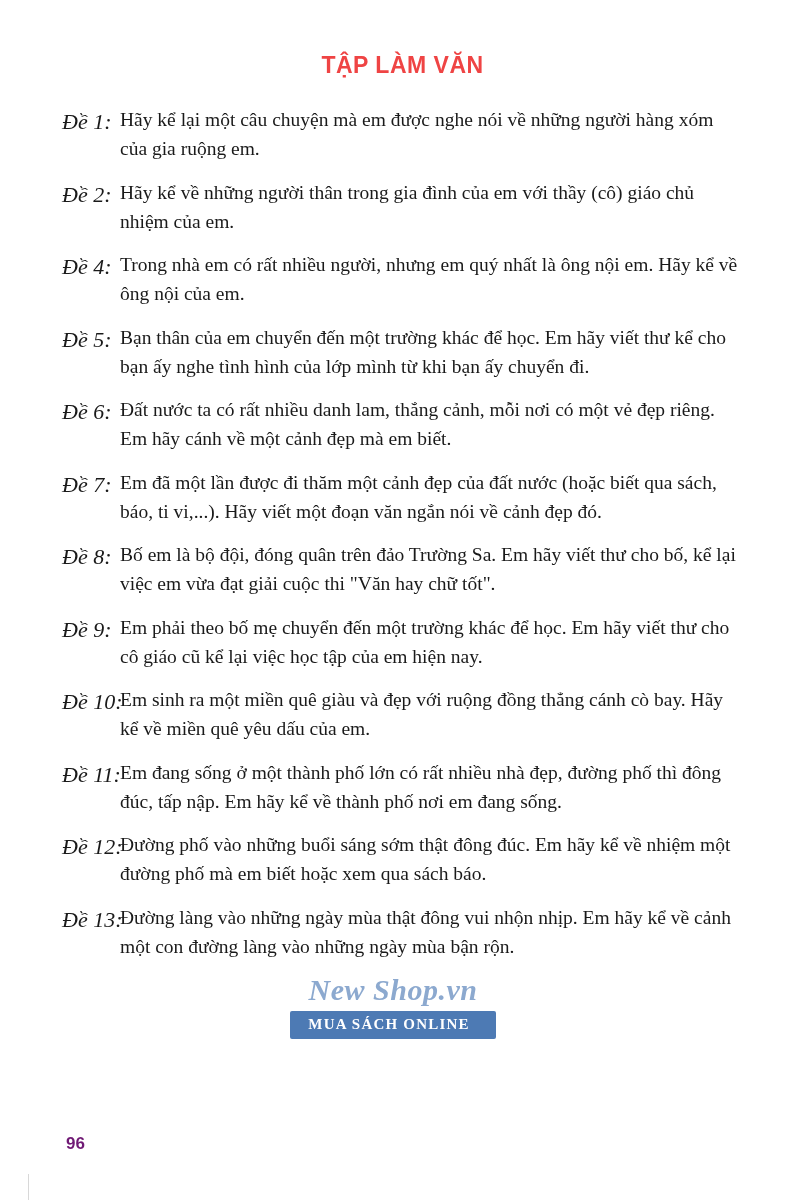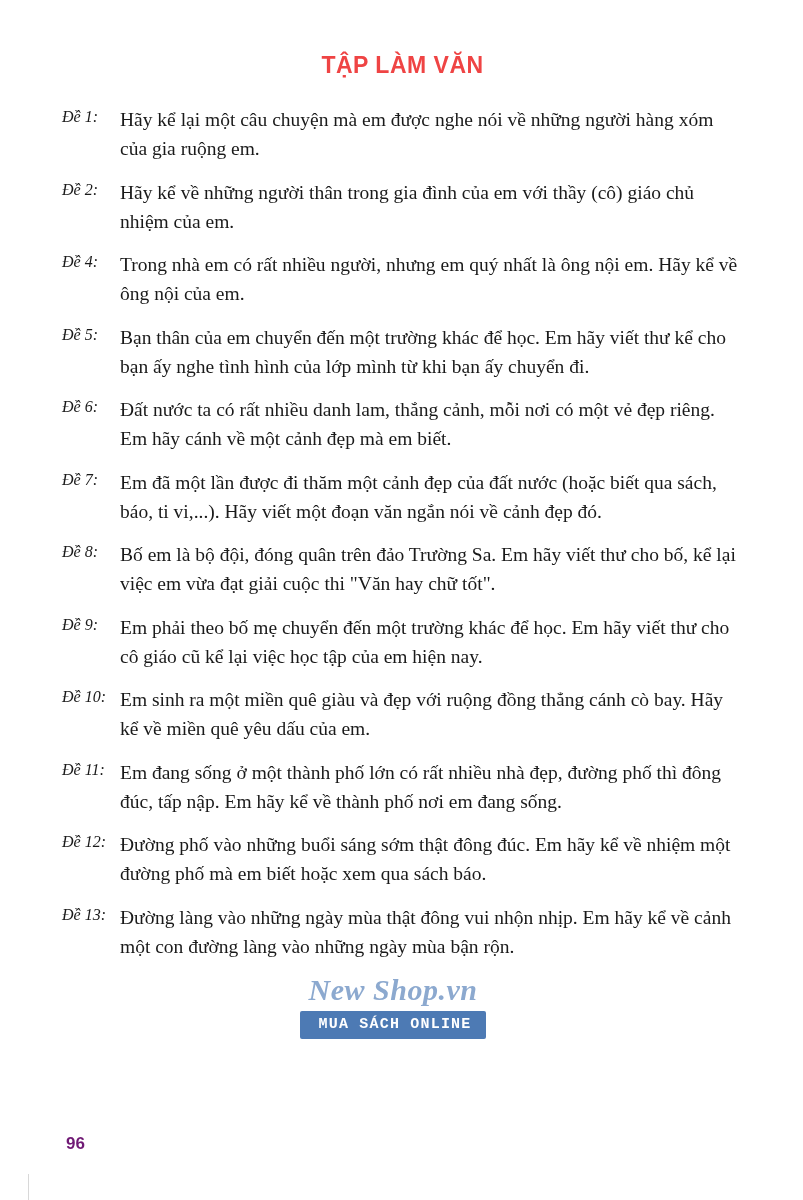--- a/index.html
+++ b/index.html
@@ -39,21 +39,21 @@
     padding-left: 58px;
     position: relative;
     text-align: left;
   }
   .exercise .lbl {
     position: absolute;
     left: 0;
     top: 0;
     font-style: italic;
     white-space: nowrap;
-    font-size: 16px;
+    font-size: 22px;
   }
   .exercise .body {
     display: block;
   }
   .page-number {
     position: absolute;
     left: 66px;
     bottom: 46px;
     font-family: "Liberation Sans", sans-serif;
     font-weight: bold;
@@ -79,25 +79,25 @@
     letter-spacing: 0.5px;
     display: block;
     line-height: 1;
   }
   .watermark .wm-bar {
     display: inline-block;
     margin-top: 6px;
     background: #2f63a8;
     opacity: 0.85;
     color: #ffffff;
-    font-family: Liberation Mono, monospace;
+    font-family: Liberation Serif, serif;
     font-weight: bold;
     font-size: 15px;
     letter-spacing: 1.2px;
-    padding: 5px 14px 6px 18px;
+    padding: 5px 26px 6px 18px;
     border-radius: 2px;
   }
   .edge-mark {
     position: absolute;
     left: 28px;
     bottom: 0;
     width: 1px;
     height: 26px;
     background: #d8d8d8;
   }

